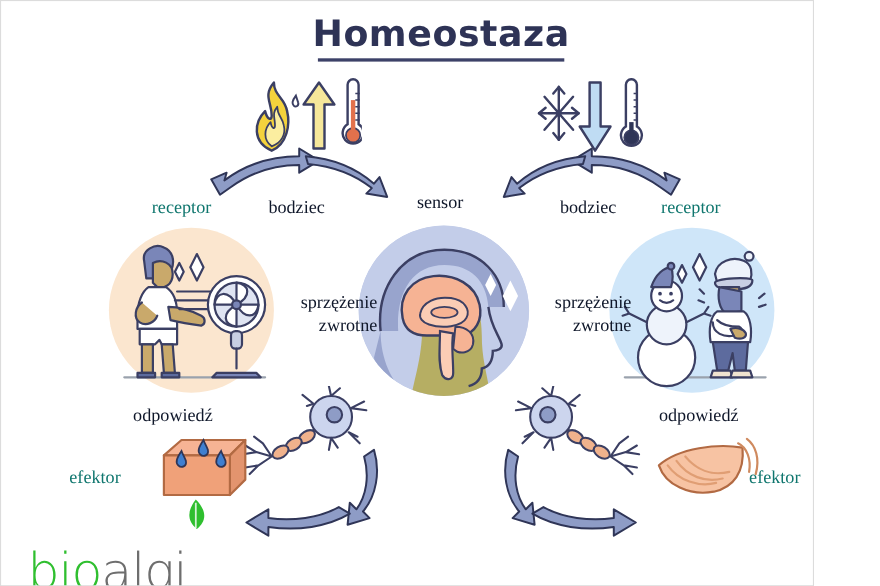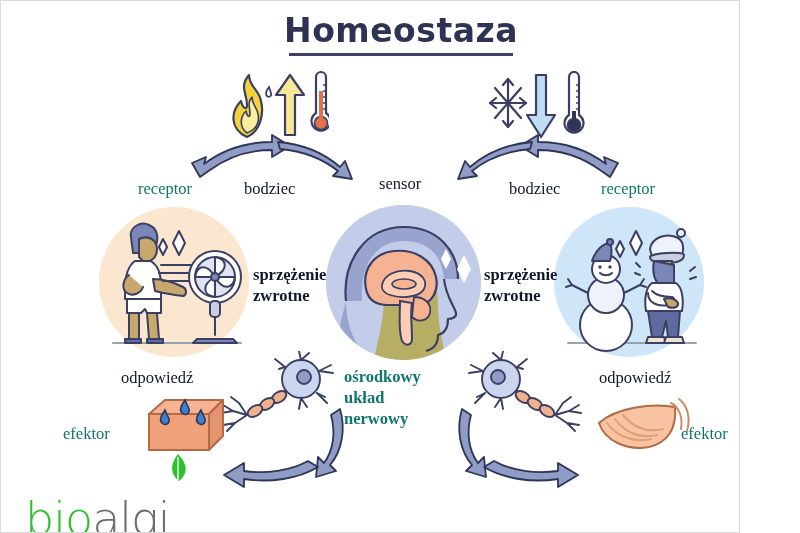--- a/index.html
+++ b/index.html
@@ -13,21 +13,21 @@
   
   #title{left:0;top:10px;width:800px;text-align:center;
          font-family:"DejaVu Sans",sans-serif;
          font-weight:bold;font-size:33px;color:#2e3356;letter-spacing:.5px;}
   #title-underline{left:288px;top:52px;width:224px;height:3px;background:#3c4168;}
 
   
   .lbl{font-family:"Liberation Serif",serif;font-size:16.5px;white-space:nowrap;}
   .lbl-dark{color:#0f766e;}
   .lbl-blue{color:#0f172a;}
-  .lbl-c{text-align:left;font-weight:bold;}
+  .lbl-c{text-align:right;}
   .multi{line-height:1.26;}
 
   #lbl-receptor-l{left:137px;top:178px;}
   #lbl-bodziec-l {left:243px;top:178px;}
   #lbl-sensor    {left:378px;top:173px;}
   #lbl-bodziec-r {left:508px;top:178px;}
   #lbl-receptor-r{left:600px;top:178px;}
 
   #lbl-feedback-l{left:252px;top:264px;width:90px;}
   #lbl-feedback-r{left:483px;top:264px;width:90px;}
@@ -258,25 +258,20 @@
 
   <div class="abs lbl lbl-blue lbl-c multi" id="lbl-feedback-l">
     <div>sprzężenie</div>
     <div>zwrotne</div>
   </div>
   <div class="abs lbl lbl-blue lbl-c multi" id="lbl-feedback-r">
     <div>sprzężenie</div>
     <div>zwrotne</div>
   </div>
 
-  <div class="abs lbl lbl-dark lbl-c multi" id="lbl-cns">
-    <div>ośrodkowy</div>
-    <div>układ</div>
-    <div>nerwowy</div>
-  </div>
 
   <svg class="abs" style="left:208px;top:350px;" width="126" height="96" viewBox="0 0 126 96">
     <g stroke="#3b3f63" stroke-width="1.9" fill="none" stroke-linecap="round" stroke-linejoin="round">
       <circle cx="92" cy="28" r="19" fill="#ccd5ee"></circle>
       <circle cx="95" cy="26" r="7" fill="#8e9cc6"></circle>
       <path d="M92 9 L90 0 M92 9 L100 2 M110 20 L122 14 M110 20 L124 22
                M108 42 L118 52 M108 42 L116 46 M76 40 L66 52 M76 40 L68 44
                M76 16 L66 8 M76 16 L70 18 M92 47 L90 58 M92 47 L98 56"></path>
 
       <path d="M76 42 L44 62"></path>

